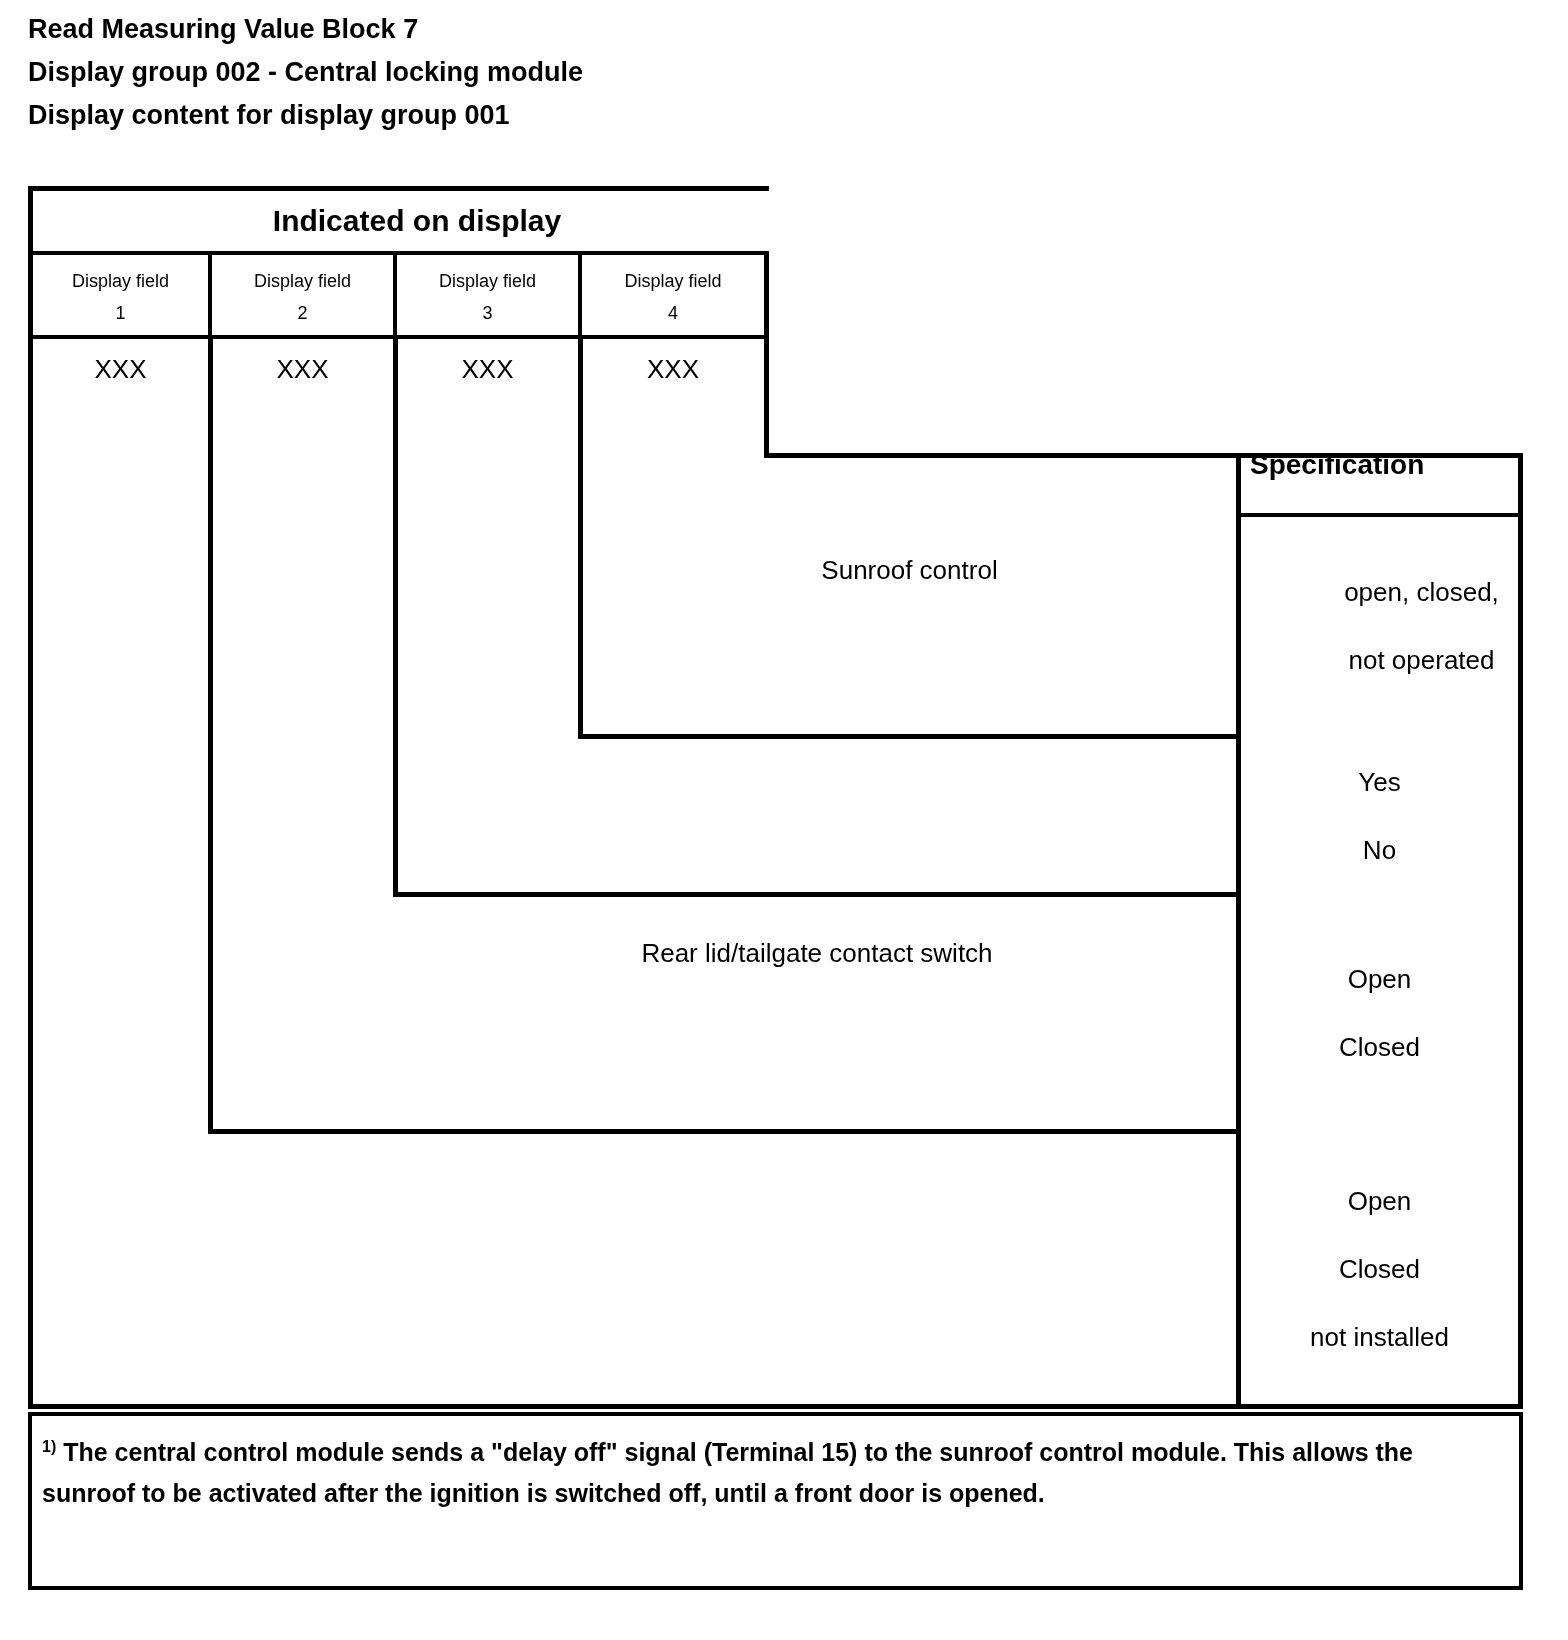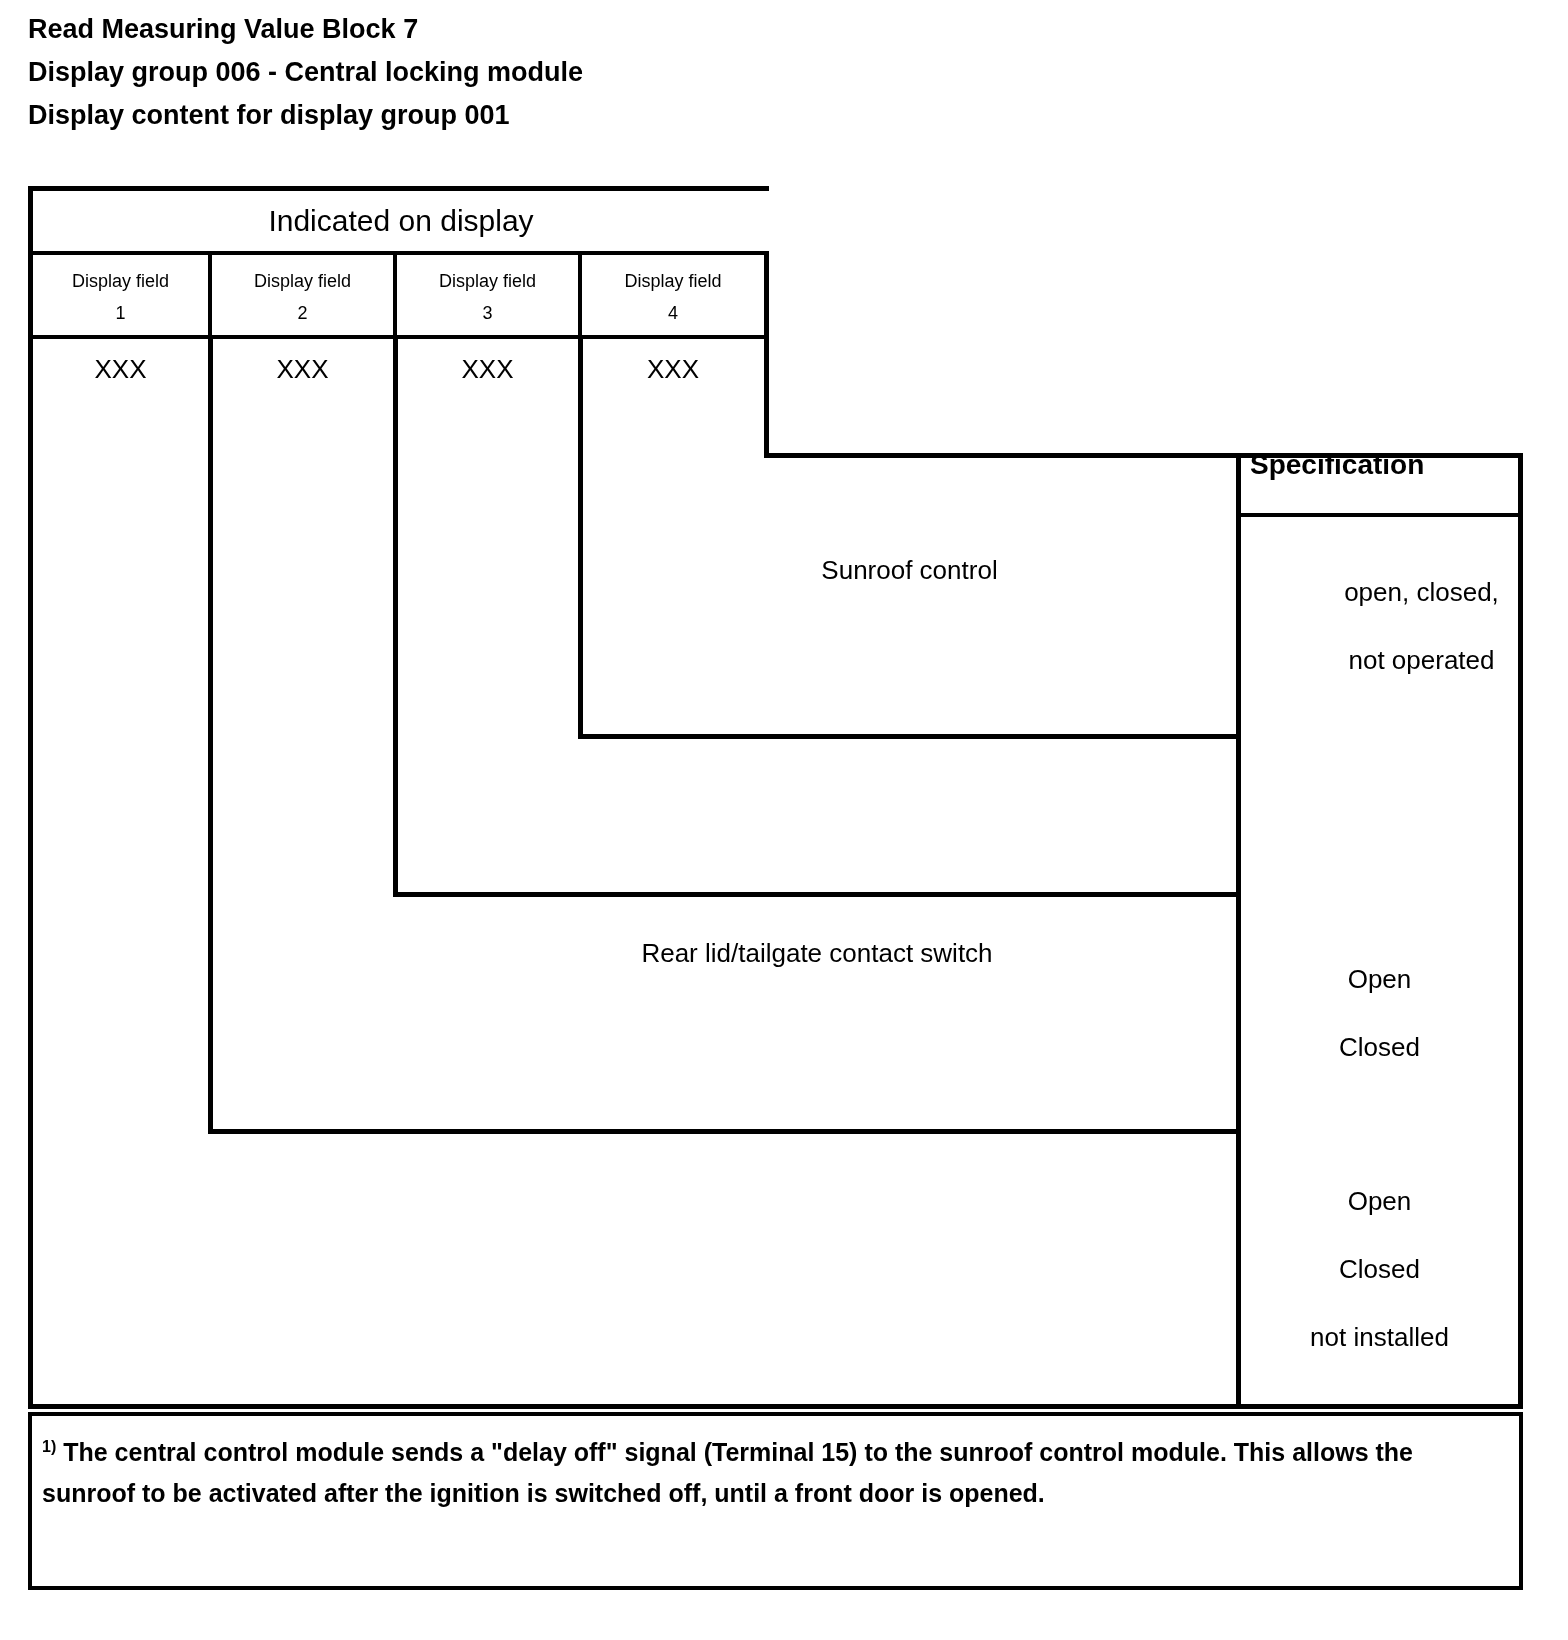--- a/index.html
+++ b/index.html
@@ -15,38 +15,38 @@
   #diagram{position:absolute;left:0;top:0;width:1568px;height:1640px;}
 
   .rule{position:absolute;background:#000;}
 
   .cellText{position:absolute;display:flex;align-items:center;
             justify-content:center;font-size:26px;line-height:34px;
             text-align:center;white-space:pre-line;}
   .cellText.bold{font-weight:bold;}
   .cellText.left{justify-content:flex-start;}
 
-  .hdrBig{font-size:30px;font-weight:normal;}
+  .hdrBig{font-size:30px;font-weight:bold;padding-left:16px;}
   .hdrCol{font-size:18px;line-height:32px;}
 
   .sup{font-size:16px;vertical-align:super;line-height:0;}
 
   
   #footnote{position:absolute;left:28px;top:1412px;width:1495px;height:178px;
             border:4px solid #000;box-sizing:border-box;}
   #footnote .ftext{position:absolute;left:10px;top:16px;width:1450px;
             font-size:25px;font-weight:bold;line-height:41px;}
   #footnote .fmark{font-size:16px;vertical-align:super;line-height:0;}
 </style>
 </head>
 <body>
 
 <div id="titles">
   <div class="tline">Read Measuring Value Block 7</div>
-  <div class="tline">Display group 006 - Central locking module</div>
+  <div class="tline">Display group 002 - Central locking module</div>
   <div class="tline">Display content for display group 001</div>
 </div>
 
 <div id="diagram">
 
   <div class="rule" style="left:28px;top:186px;width:741px;height:5px;"></div>
 
   <div class="rule" style="left:28px;top:186px;width:5px;height:1223px;"></div>
 
   <div class="rule" style="left:28px;top:1404px;width:1495px;height:5px;"></div>
@@ -109,20 +109,23 @@
 
   <div class="cellText" style="left:397px;top:928px;width:840px;height:50px;">
     <span>Rear lid/tailgate contact switch</span>
   </div>
 
 
   <div class="cellText" style="left:1283px;top:517px;width:277px;height:217px;">open, closed,
 
 not operated</div>
 
+  <div class="cellText" style="left:1241px;top:739px;width:277px;height:153px;">Yes
+
+No</div>
 
   <div class="cellText" style="left:1241px;top:897px;width:277px;height:232px;">Open
 
 Closed</div>
 
   <div class="cellText" style="left:1241px;top:1134px;width:277px;height:270px;">Open
 
 Closed
 
 not installed</div>

